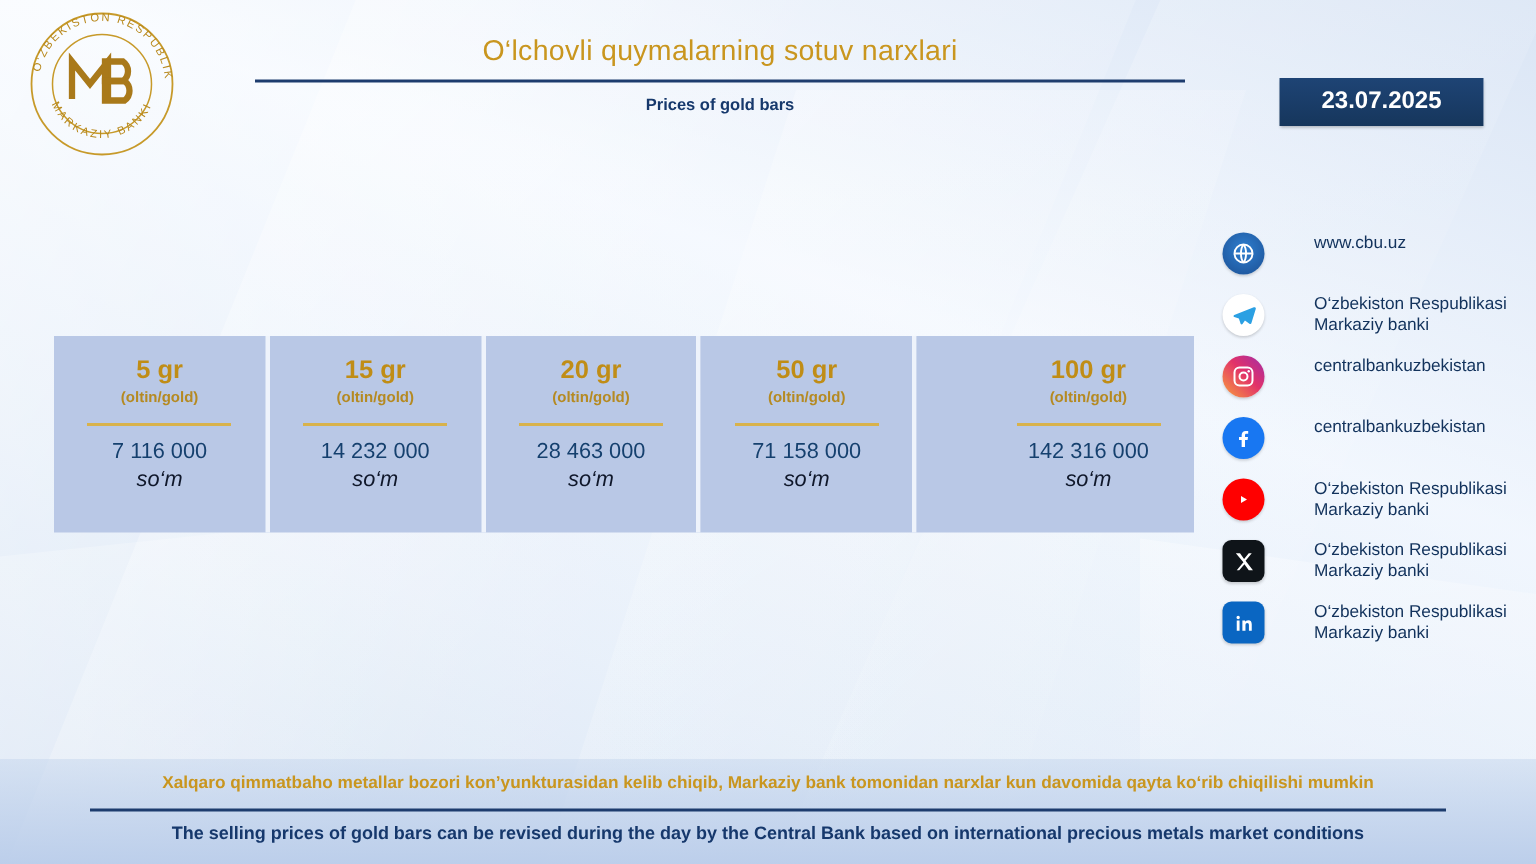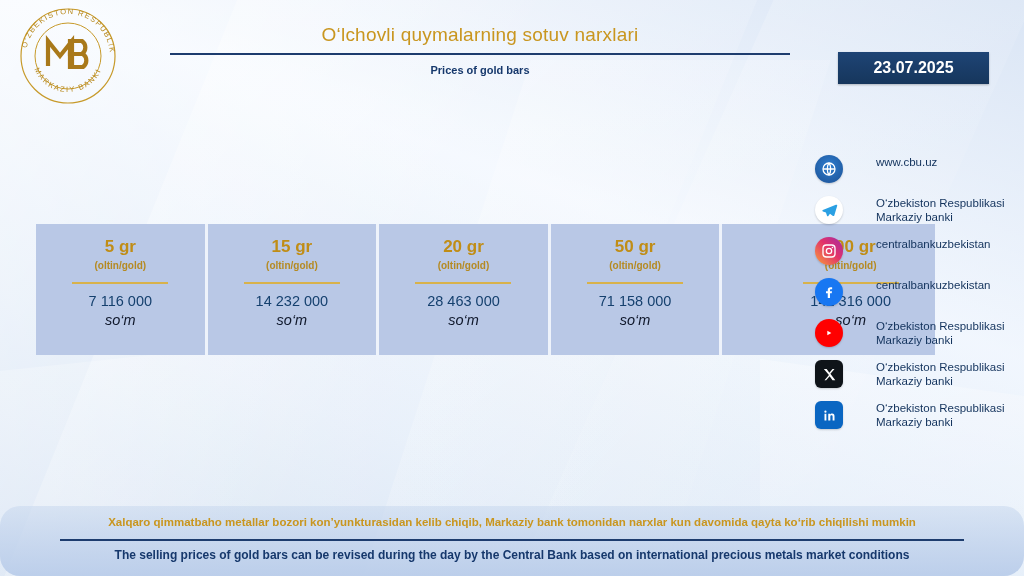--- a/index.html
+++ b/index.html
@@ -51,33 +51,34 @@
   }
   .title-en {
     color: #16386c;
     font-size: 11px;
     font-weight: bold;
     margin-top: 9px;
   }
 
   .date-badge {
     position: absolute; right: 35px; top: 52px;
-    width: 151px; height: 32px;
+    width: 136px; height: 32px;
     background: linear-gradient(180deg, #1e4475, #16365c);
     color: #ffffff;
     font-size: 16px; font-weight: bold;
     display: flex; align-items: center; justify-content: center;
     box-shadow: 0 1px 2px rgba(0,0,0,.25);
   }
 
   
   .cards {
     position: absolute; left: 36px; top: 224px;
-    width: 899px; height: 131px;
+    width: 760px; height: 131px;
     display: flex;
+    justify-content: center;
   }
   .card {
     flex: 1 1 0;
     background: #b9c8e6;
     border-right: 3px solid #eef3fb;
     display: flex; flex-direction: column; align-items: center;
     padding-top: 13px;
   }
   .card:last-child { border-right: none; padding-left: 44px; }
   .card .w { color: #c08d16; font-size: 17px; font-weight: bold; }
@@ -114,21 +115,20 @@
   .ic.ig    { background: linear-gradient(45deg,#f9a03c,#e23269 55%,#a12ca8); }
   .ic.fb    { background: #1877f2; }
   .ic.yt    { background: #ff0000; }
   .ic.x     { background: #0f1419; border-radius: 6px; }
   .ic.li    { background: #0a66c2; border-radius: 6px; }
 
   
   .footer {
     position: absolute; left: 0; bottom: 0; width: 1024px; height: 70px;
     background: linear-gradient(180deg, rgba(200,216,238,0.55), rgba(186,205,234,0.95));
-    border-radius: 20px;
   }
   .foot-uz {
     position: absolute; left: 0; top: 10px; width: 1024px; text-align: center;
     color: #c9961f; font-size: 11.5px; font-weight: bold;
   }
   .foot-rule {
     position: absolute; left: 60px; top: 33px; width: 904px; height: 2px; background: #1d3c6e;
   }
   .foot-en {
     position: absolute; left: 0; top: 42px; width: 1024px; text-align: center;

